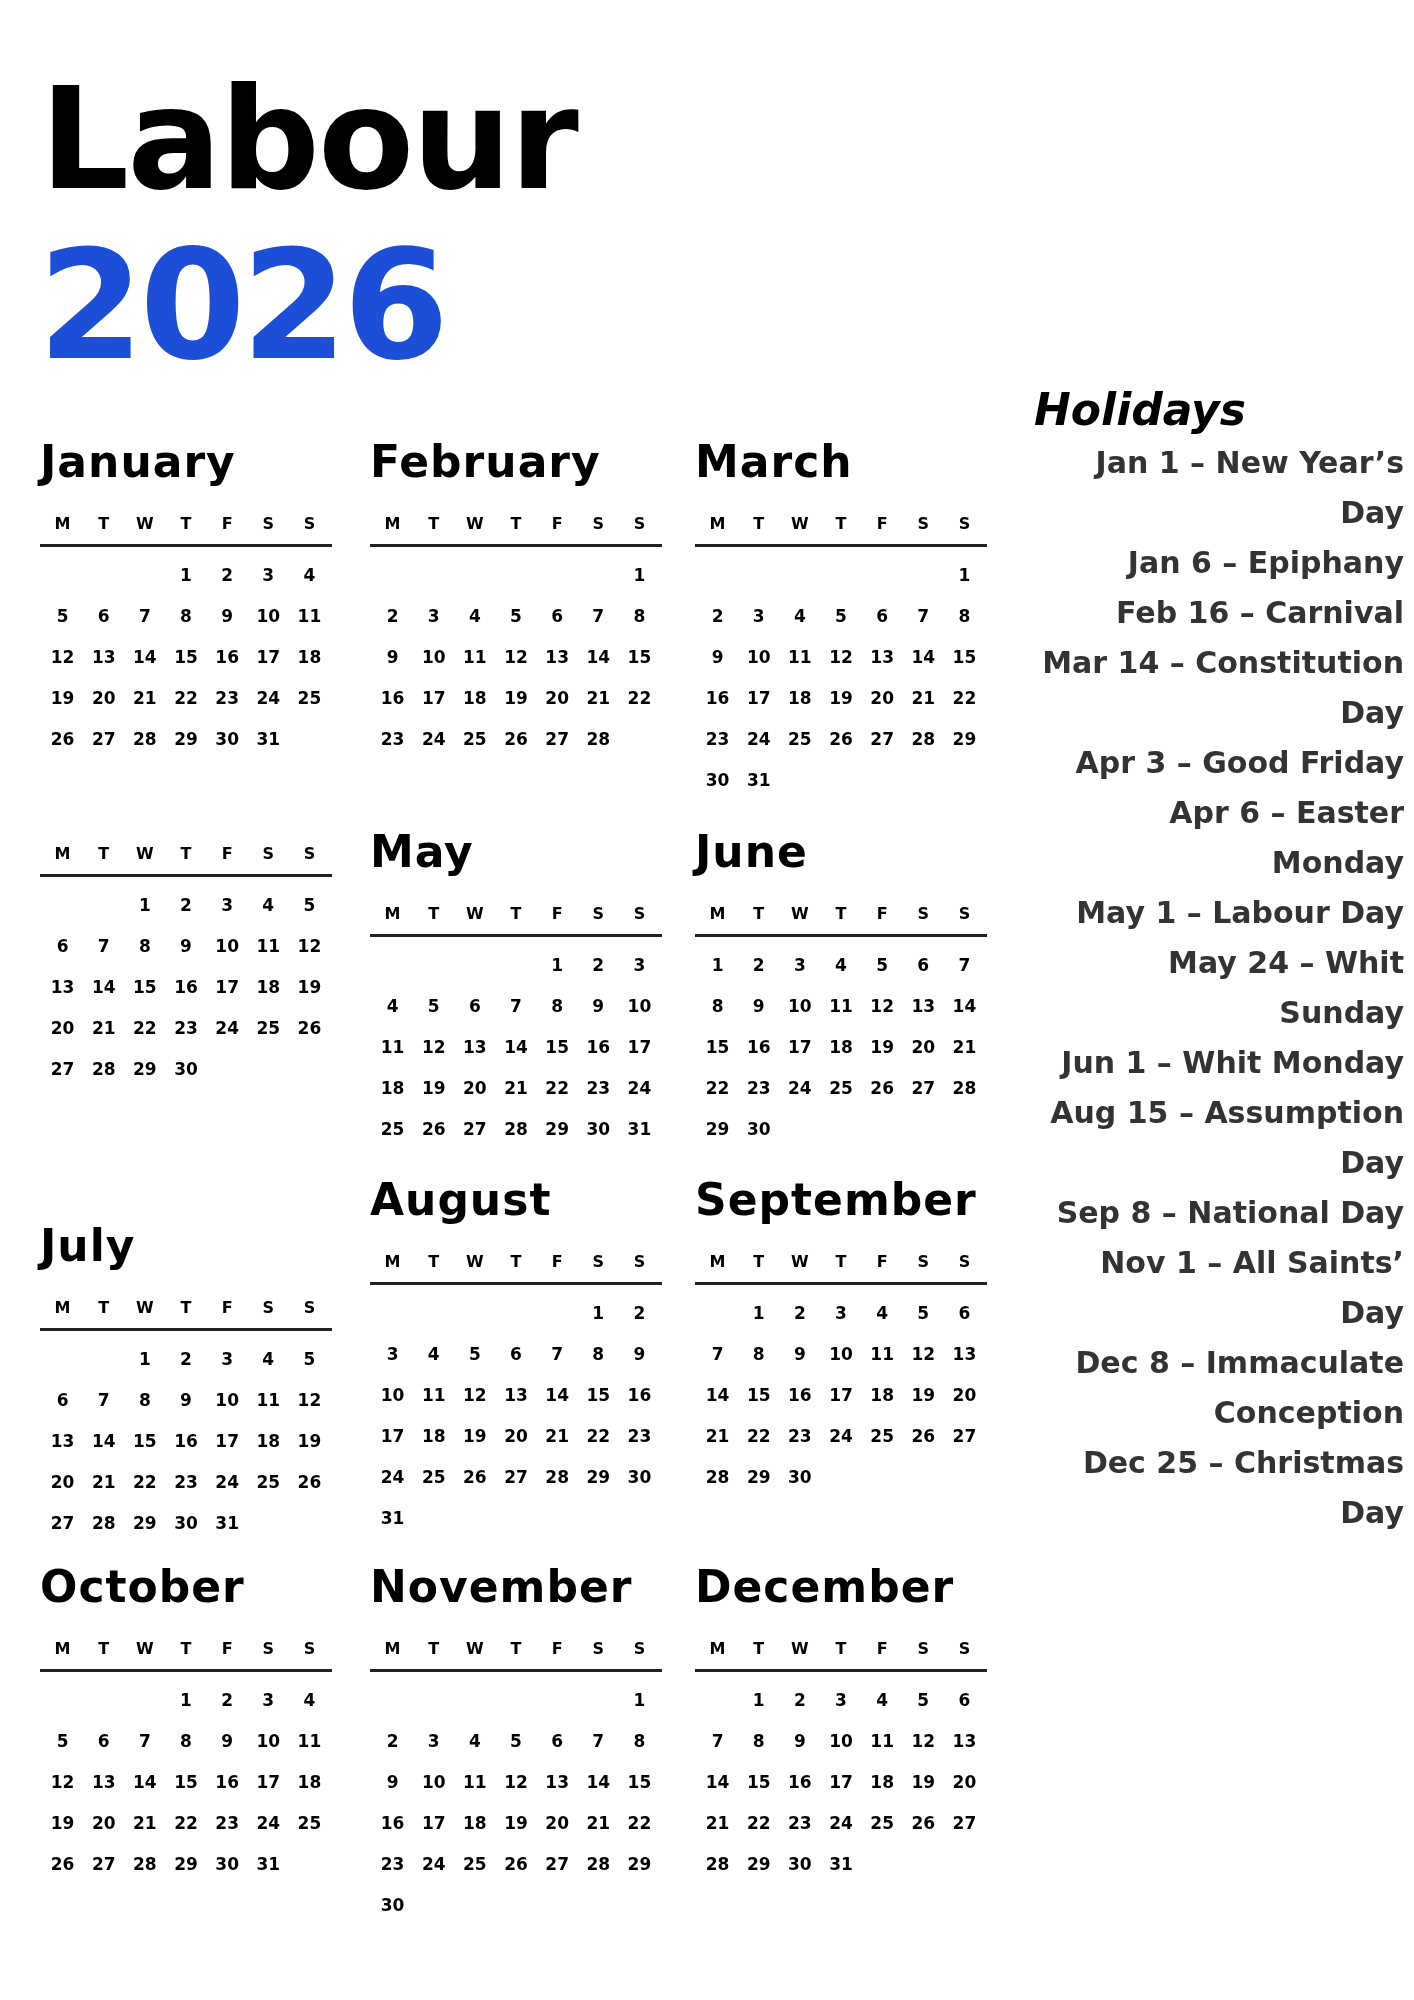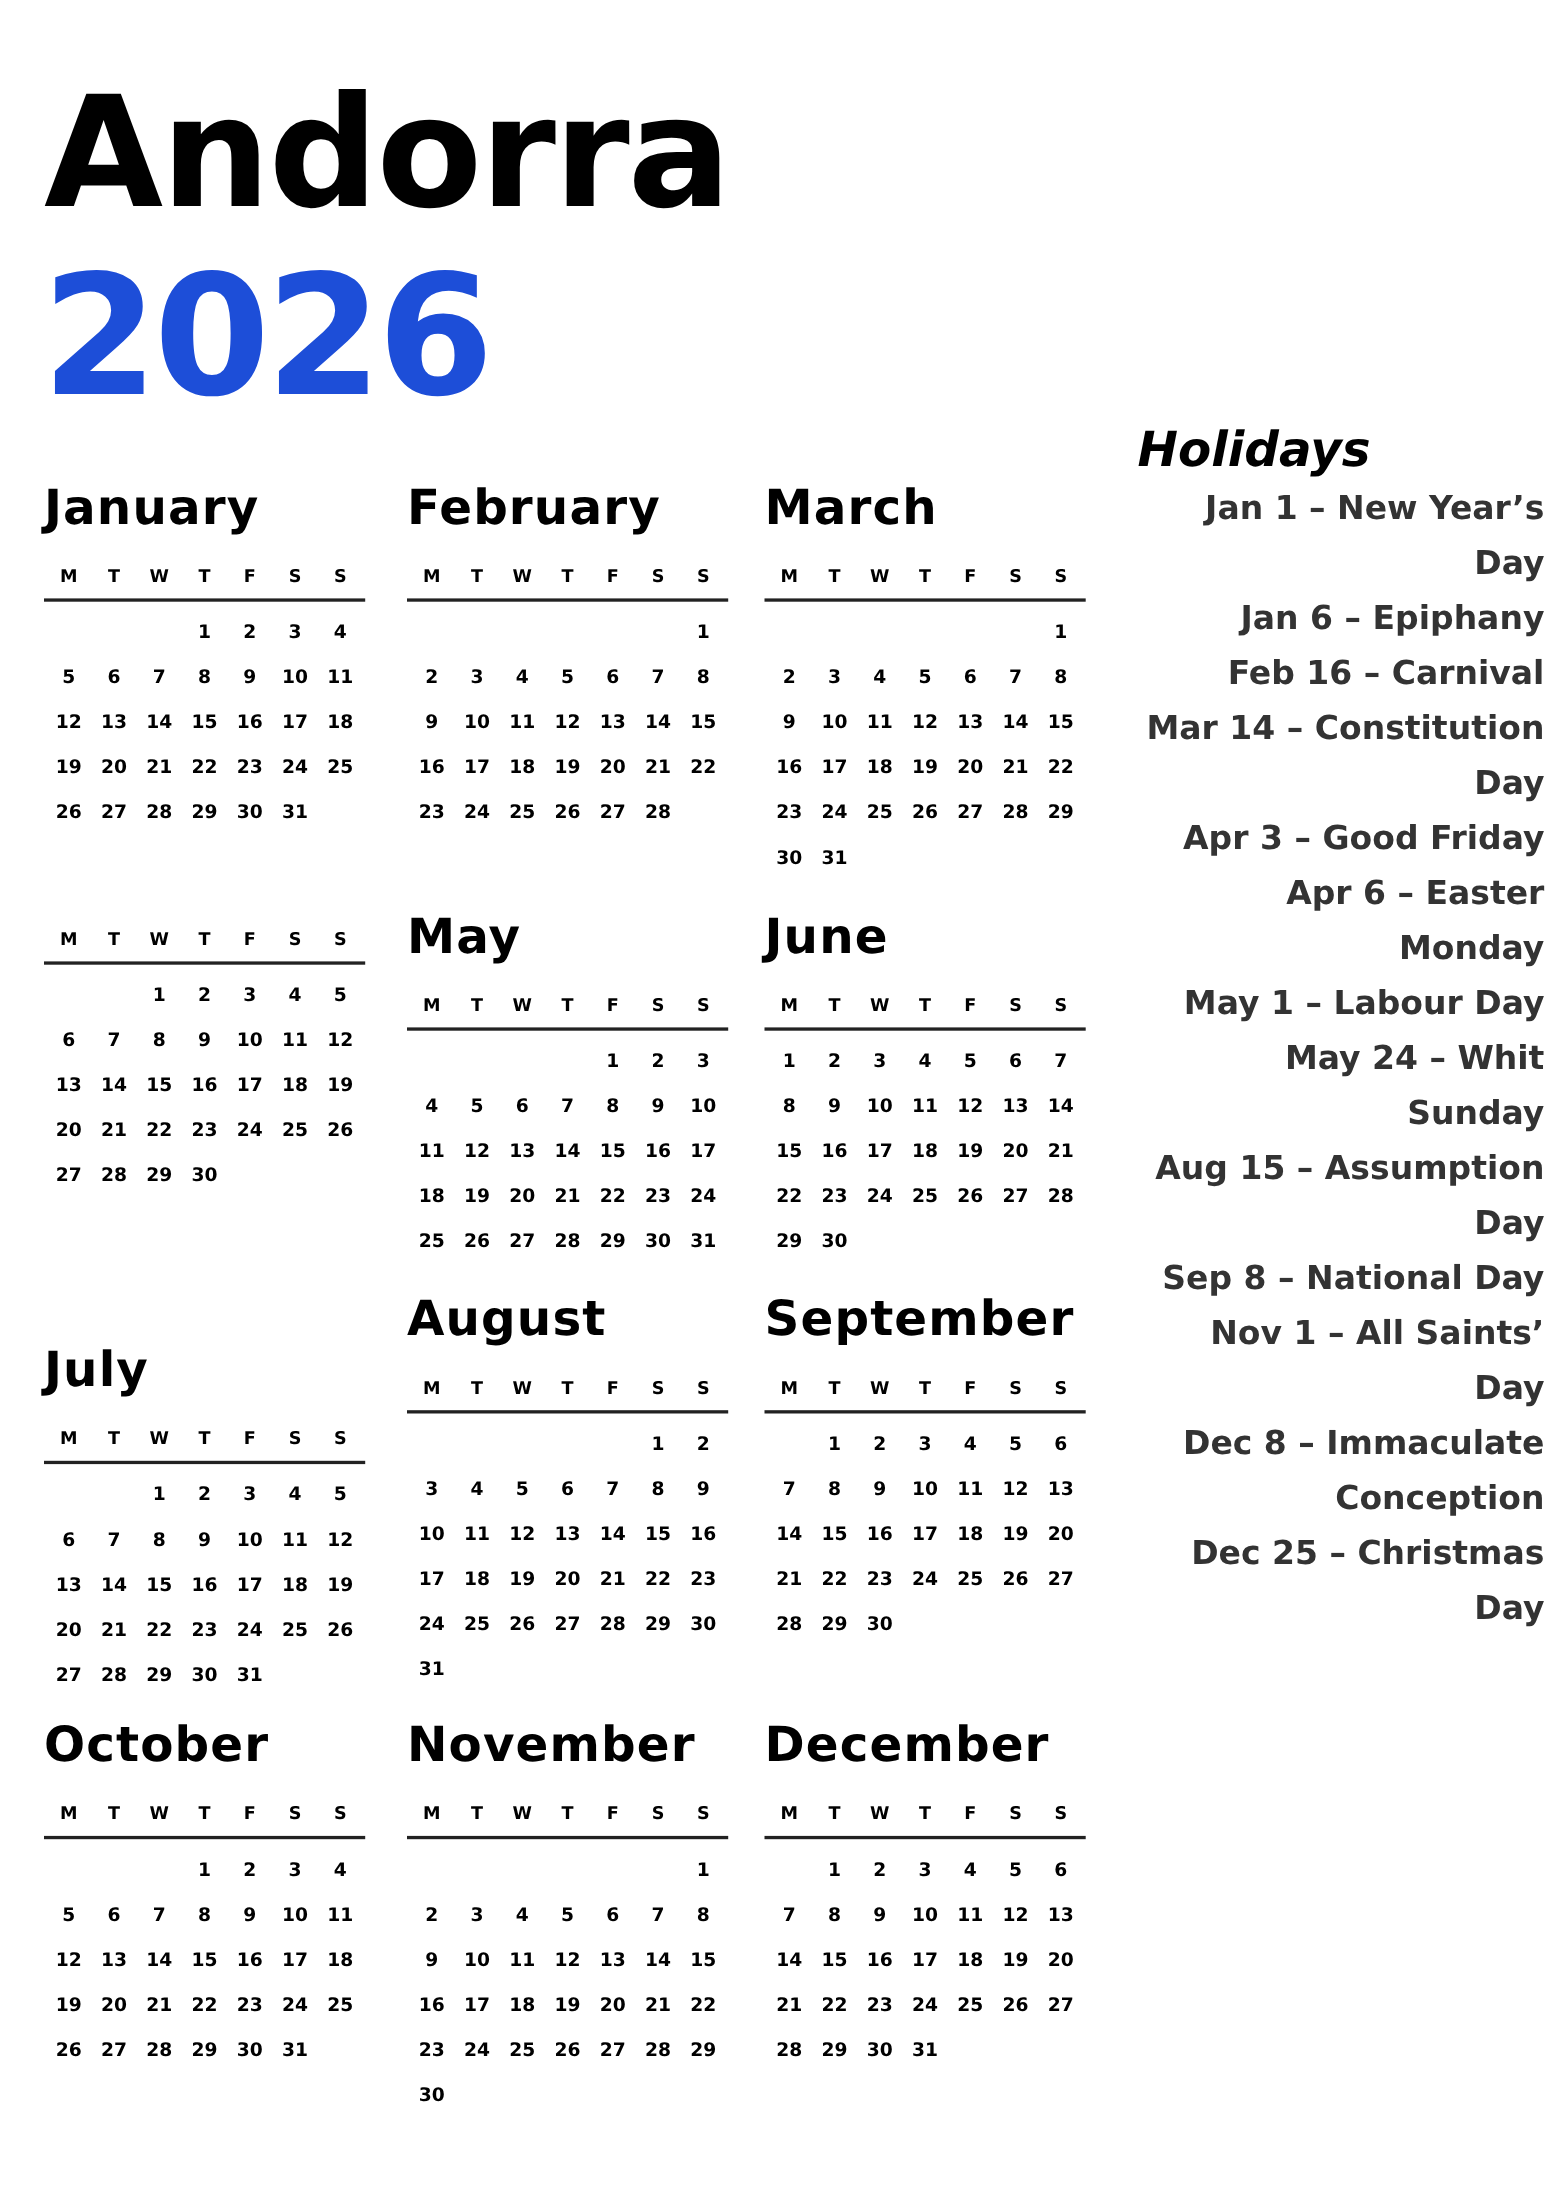--- a/index.html
+++ b/index.html
@@ -17,21 +17,21 @@
     .rule { height: 3px; background: #222; margin-top: 4px; }
     .days { display: grid; grid-template-columns: repeat(7, 1fr); margin-top: 8px; padding: 0 2px; }
     .day { text-align: center; font-size: 17px; font-weight: bold; height: 41px; line-height: 41px; }
     .holidays { position: absolute; left: 1034px; top: 382px; width: 370px; }
     .holidays-title { font-size: 44px; font-weight: bold; color: #000; line-height: 56px; font-style: italic; }
     .holiday-item { font-size: 30px; font-weight: bold; color: #333; line-height: 50px; text-align: right; }
   </style>
 </head>
 <body>
 
-<div class="title">Andorra</div>
+<div class="title">Labour</div>
 <div class="year" style="color: #1d4ed8;">2026</div>
 
 <div id="months">
     <div class="month" style="left: 40px; top: 440px;">
       <div class="month-name">January</div>
       <div class="dow">
         <span>M</span>
         <span>T</span>
         <span>W</span>
         <span>T</span>
@@ -617,19 +617,20 @@
   <div class="holidays-title">Holidays</div>
   <div id="holiday-list">
       <div class="holiday-item">Jan 1 – New Year’s Day</div>
       <div class="holiday-item">Jan 6 – Epiphany</div>
       <div class="holiday-item">Feb 16 – Carnival</div>
       <div class="holiday-item">Mar 14 – Constitution Day</div>
       <div class="holiday-item">Apr 3 – Good Friday</div>
       <div class="holiday-item">Apr 6 – Easter Monday</div>
       <div class="holiday-item">May 1 – Labour Day</div>
       <div class="holiday-item">May 24 – Whit Sunday</div>
+      <div class="holiday-item">Jun 1 – Whit Monday</div>
       <div class="holiday-item">Aug 15 – Assumption Day</div>
       <div class="holiday-item">Sep 8 – National Day</div>
       <div class="holiday-item">Nov 1 – All Saints’ Day</div>
       <div class="holiday-item">Dec 8 – Immaculate Conception</div>
       <div class="holiday-item">Dec 25 – Christmas Day</div>
     </div>
 </div>
 
 </body></html>

